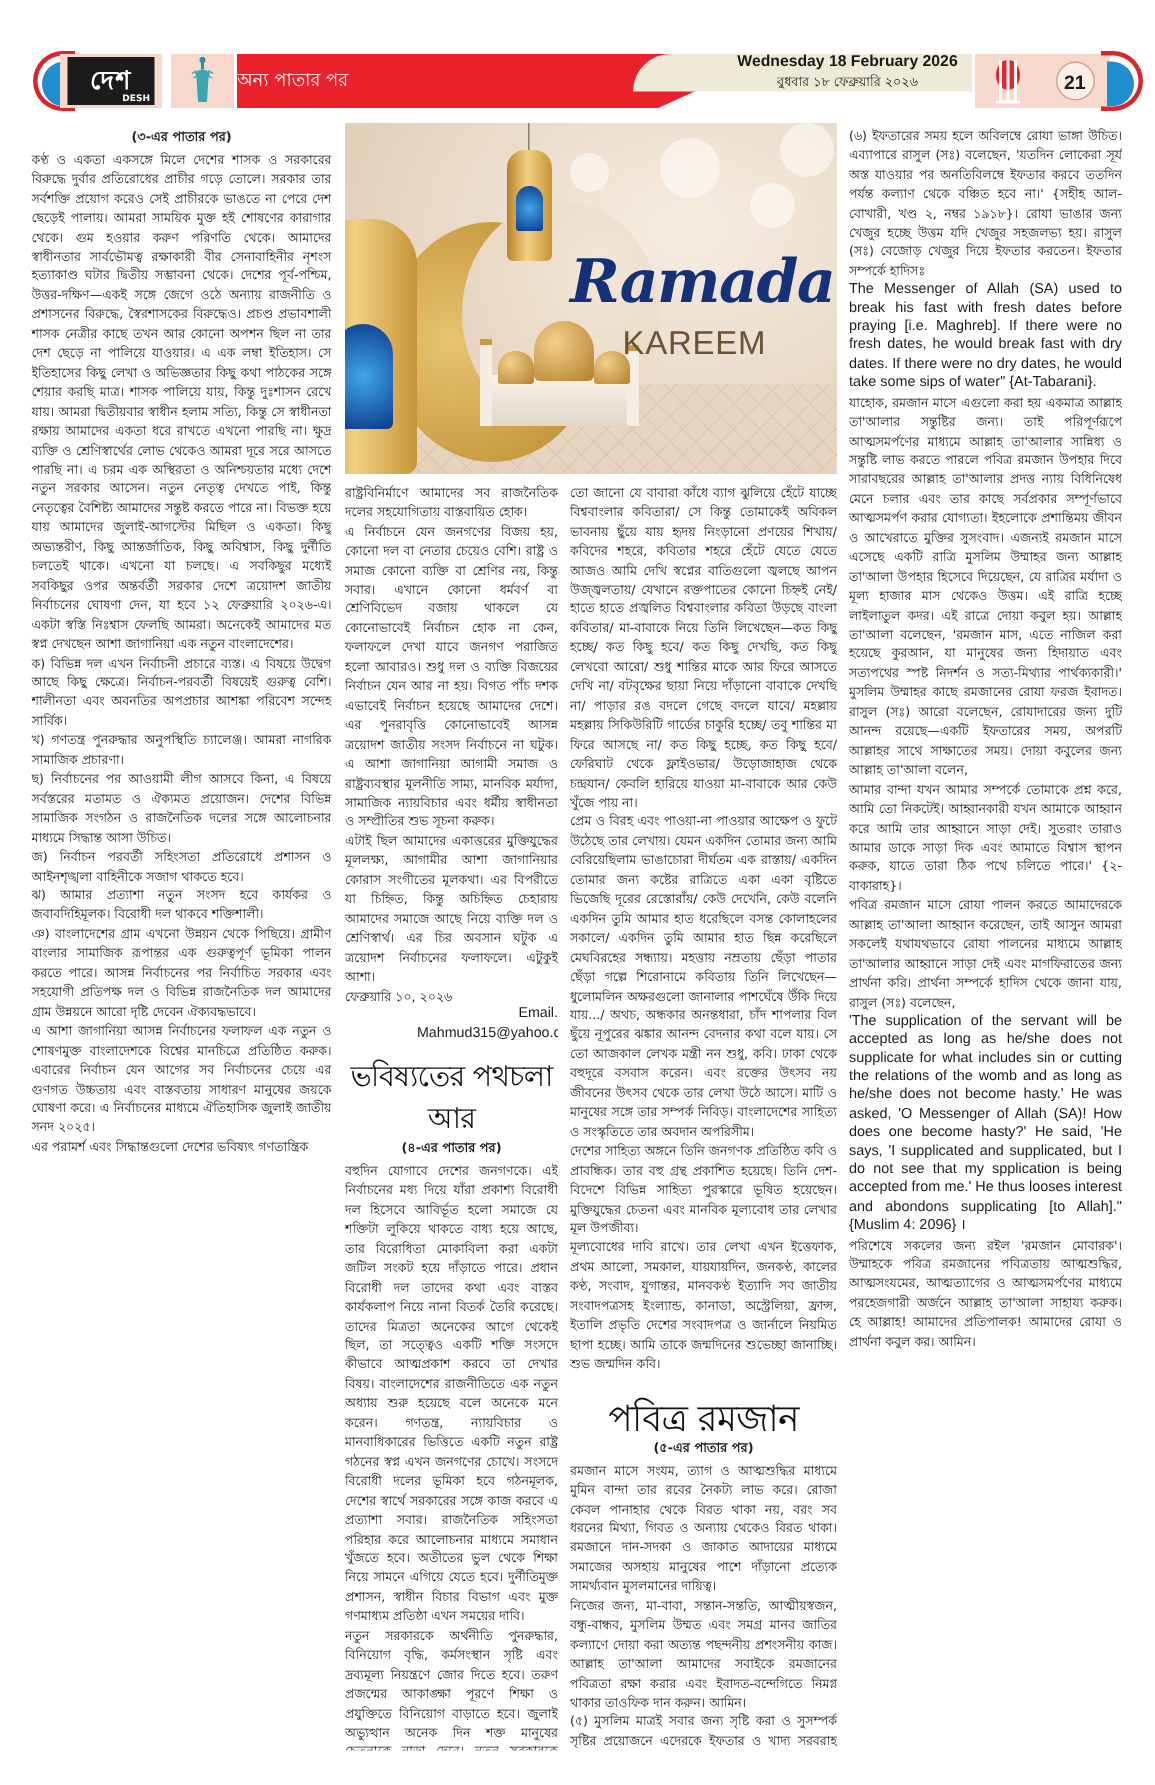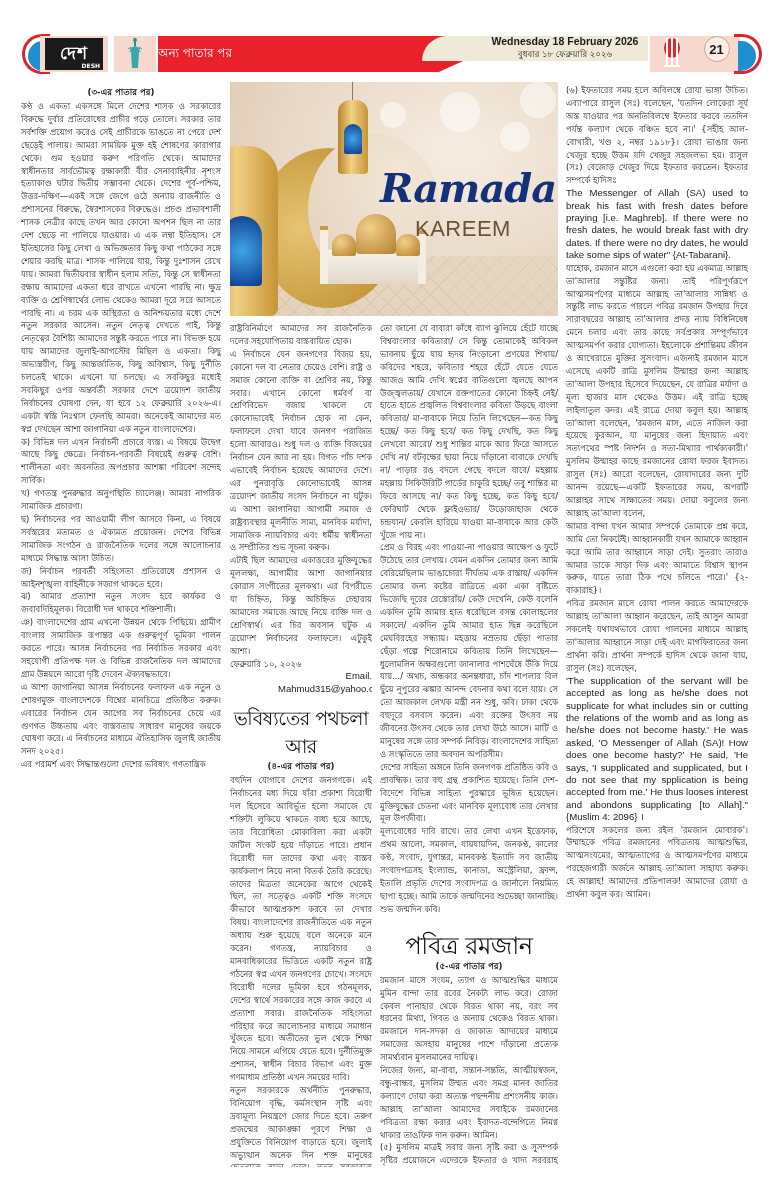--- a/index.html
+++ b/index.html
@@ -12,21 +12,21 @@
   .hdr-capl::after { content: ""; position: absolute; left: 3px; top: 4px; width: 22px; height: 30px; border-radius: 15px 0 0 15px; background: #1f8fd0; }
   .hdr-logo { position: absolute; left: 18px; top: 2px; width: 68px; height: 36px; background: #f6d9cc; display: flex; align-items: center; justify-content: center; }
   .hdr-logo-box { width: 58px; height: 32px; background: #1b1b1b; color: #ffffff; font-family: "DejaVu Sans", sans-serif; font-weight: bold; font-size: 17px; display: flex; align-items: center; justify-content: center; letter-spacing: 1px; position: relative; }
   .hdr-logo-sub { position: absolute; right: 3px; bottom: 1px; font-size: 6px; color: #ffffff; letter-spacing: 0; }
   .hdr-liberty { position: absolute; left: 92px; top: 2px; width: 42px; height: 36px; background: #f6d9cc; display: flex; align-items: center; justify-content: center; }
   .hdr-red { position: absolute; left: 136px; top: 2px; width: 360px; height: 36px; background: #e8212a; clip-path: polygon(0 0, 100% 0, 78% 100%, 0 100%); display: flex; align-items: center; }
   .hdr-red-text { color: #ffffff; font-size: 12px; font-family: "DejaVu Sans", sans-serif; }
   .hdr-date { position: absolute; left: 400px; top: 2px; width: 226px; height: 25px; background: #efe9d8; border-radius: 40px 0 0 0; display: flex; flex-direction: column; align-items: center; justify-content: center; padding-left: 60px; }
   .hdr-date-en { font-family: "Liberation Sans", sans-serif; font-weight: bold; font-size: 10.5px; color: #1a1a1a; }
   .hdr-date-bn { font-size: 8.5px; color: #1a1a1a; margin-top: 1px; }
-  .hdr-page { position: absolute; left: 628px; top: 2px; width: 90px; height: 36px; background: #f6d9cc; display: flex; align-items: flex-start; justify-content: space-around; }
+  .hdr-page { position: absolute; left: 628px; top: 2px; width: 90px; height: 36px; background: #f6d9cc; display: flex; align-items: center; justify-content: space-around; }
   .hdr-page-num { width: 26px; height: 26px; border-radius: 50%; border: 1px solid #d4a08f; background: #fbeee8; display: flex; align-items: center; justify-content: center; font-family: "Liberation Sans", sans-serif; font-weight: bold; font-size: 13px; }
   .hdr-capr { position: absolute; left: 712px; top: 0; width: 28px; height: 40px; border-radius: 0 20px 20px 0; border: 3px solid #d9262b; border-left: none; overflow: hidden; }
   .hdr-capr::after { content: ""; position: absolute; right: 3px; top: 4px; width: 18px; height: 30px; border-radius: 0 15px 15px 0; background: #1f8fd0; }
 
   
   .col { position: absolute; font-size: 8.4px; line-height: 12.9px; text-align: justify; color: #1c1c1c; overflow: hidden; }
   .col p { text-indent: 0; }
   .col-left { left: 21px; top: 86px; width: 200px; height: 1070px; }
   .col-mid1 { left: 230px; top: 322px; width: 142px; height: 845px; }
   .col-mid2 { left: 380px; top: 322px; width: 178px; height: 845px; }

